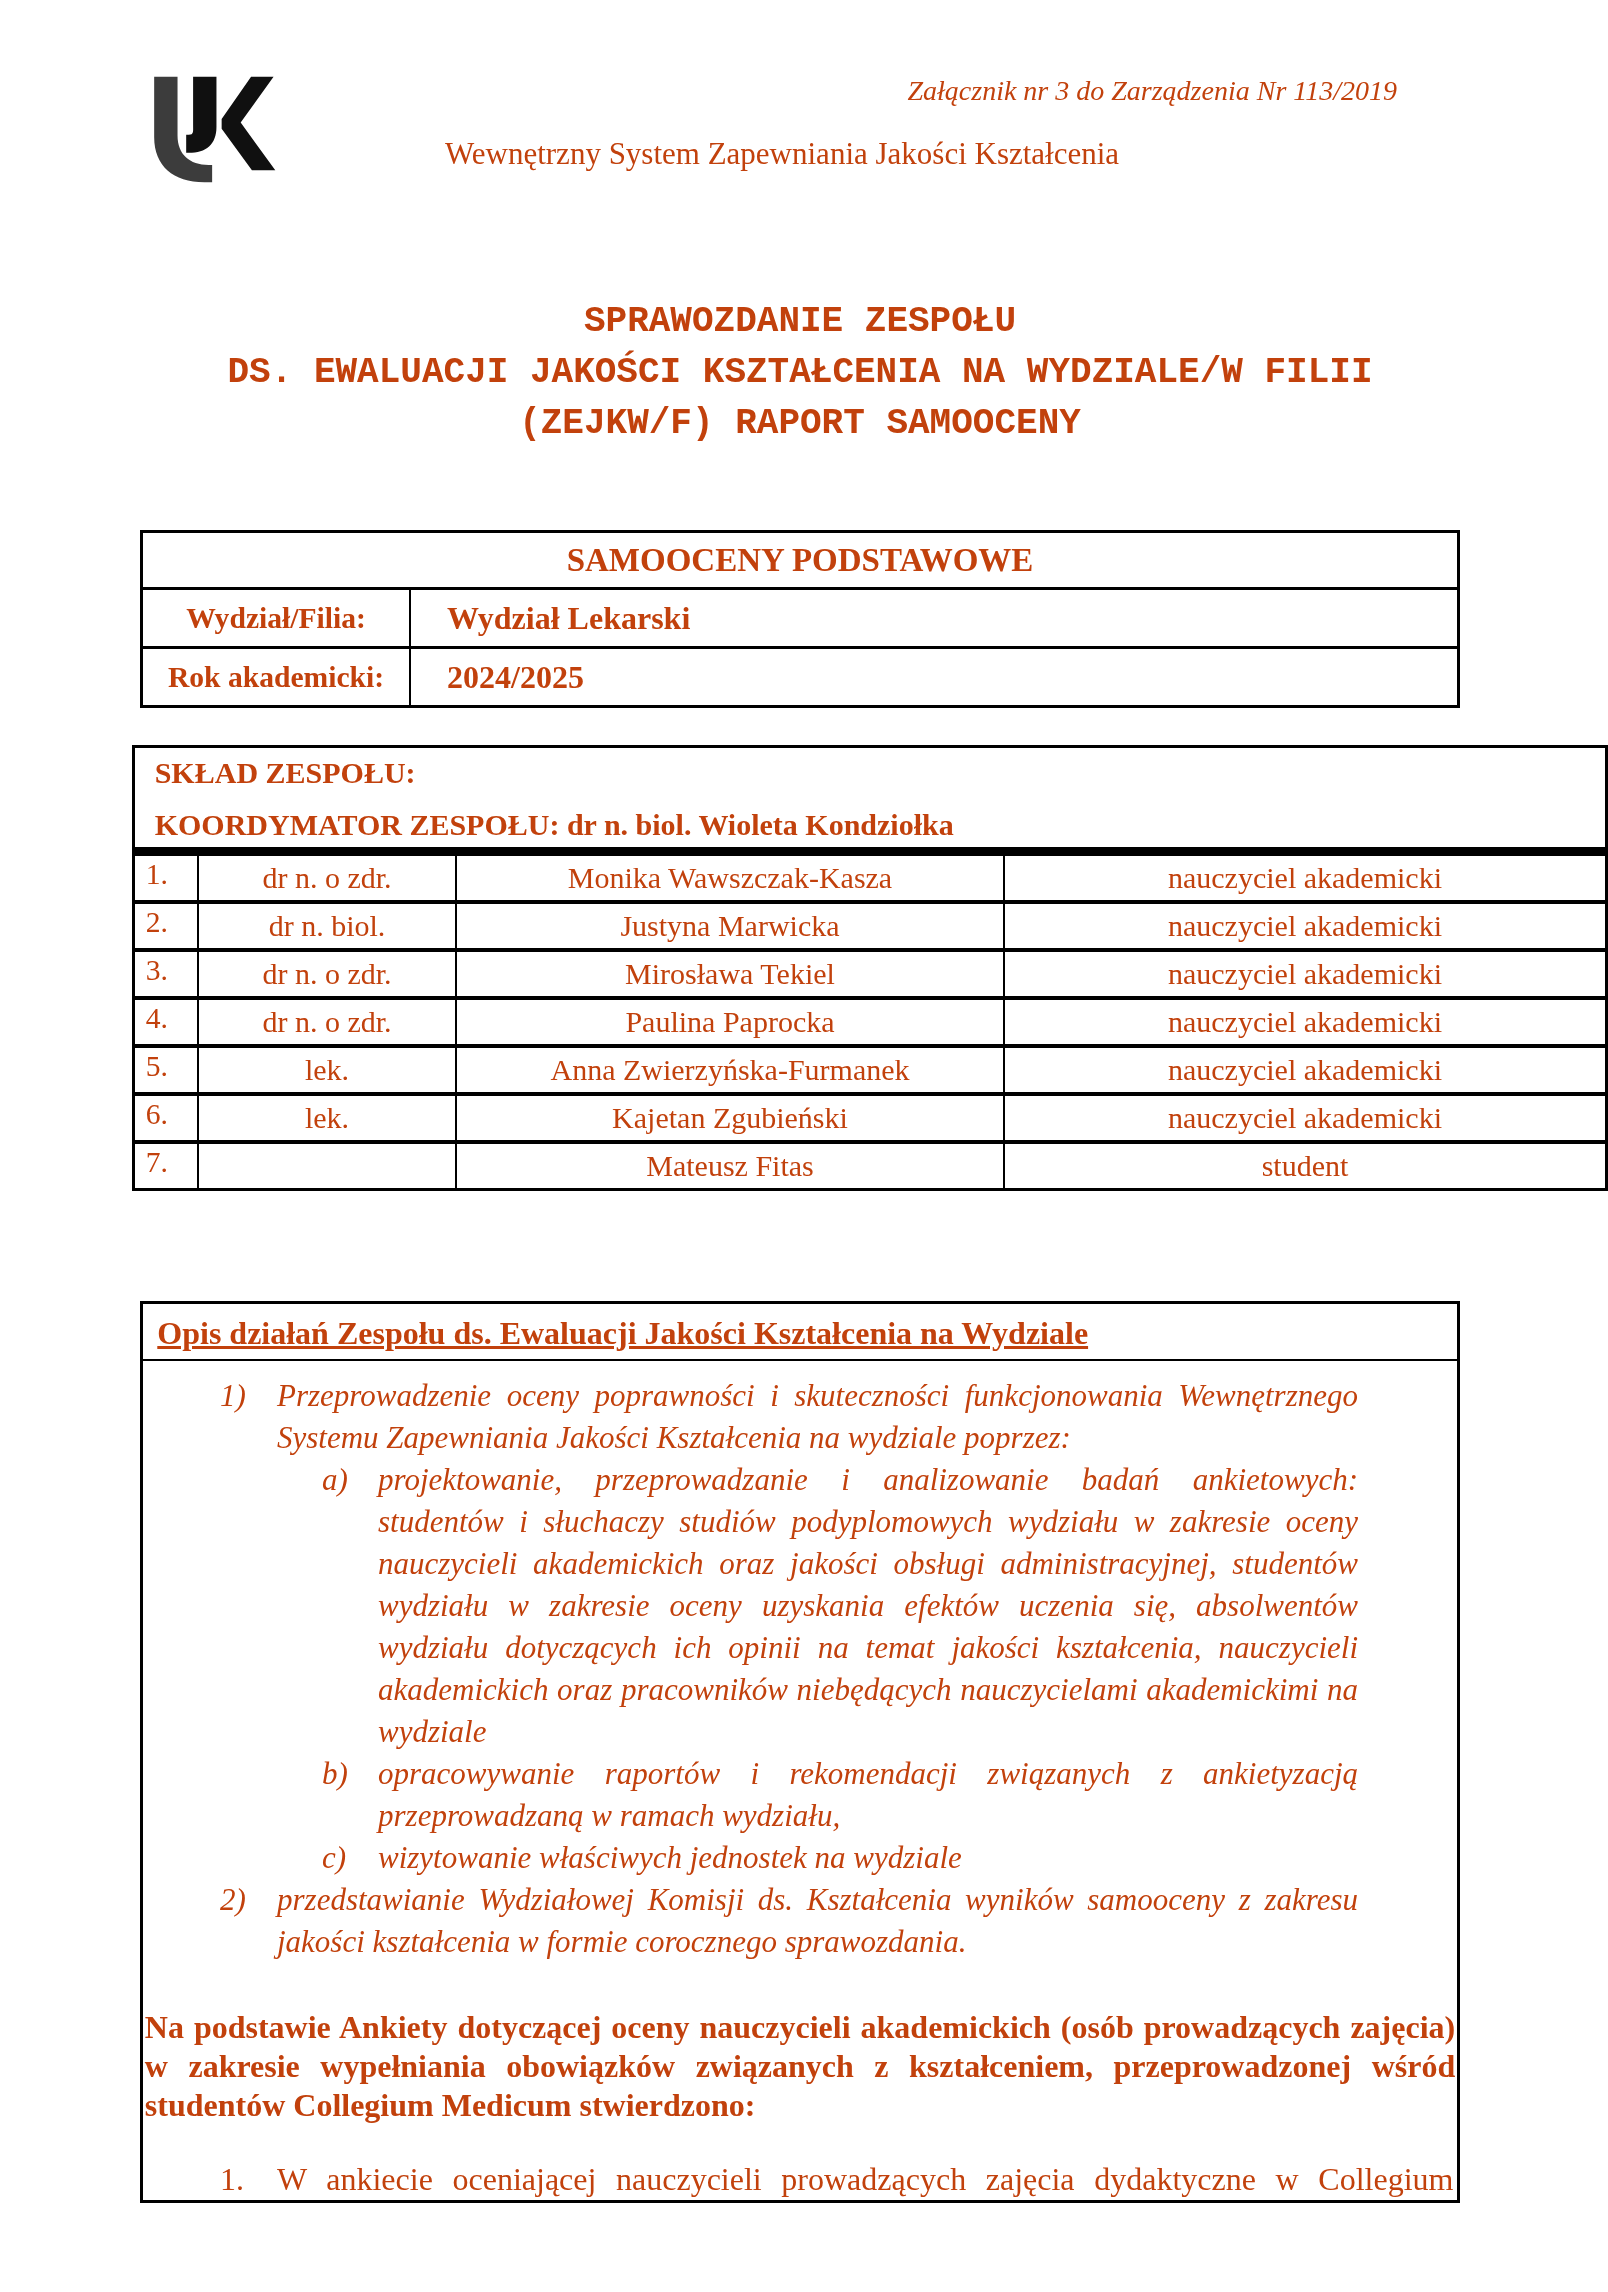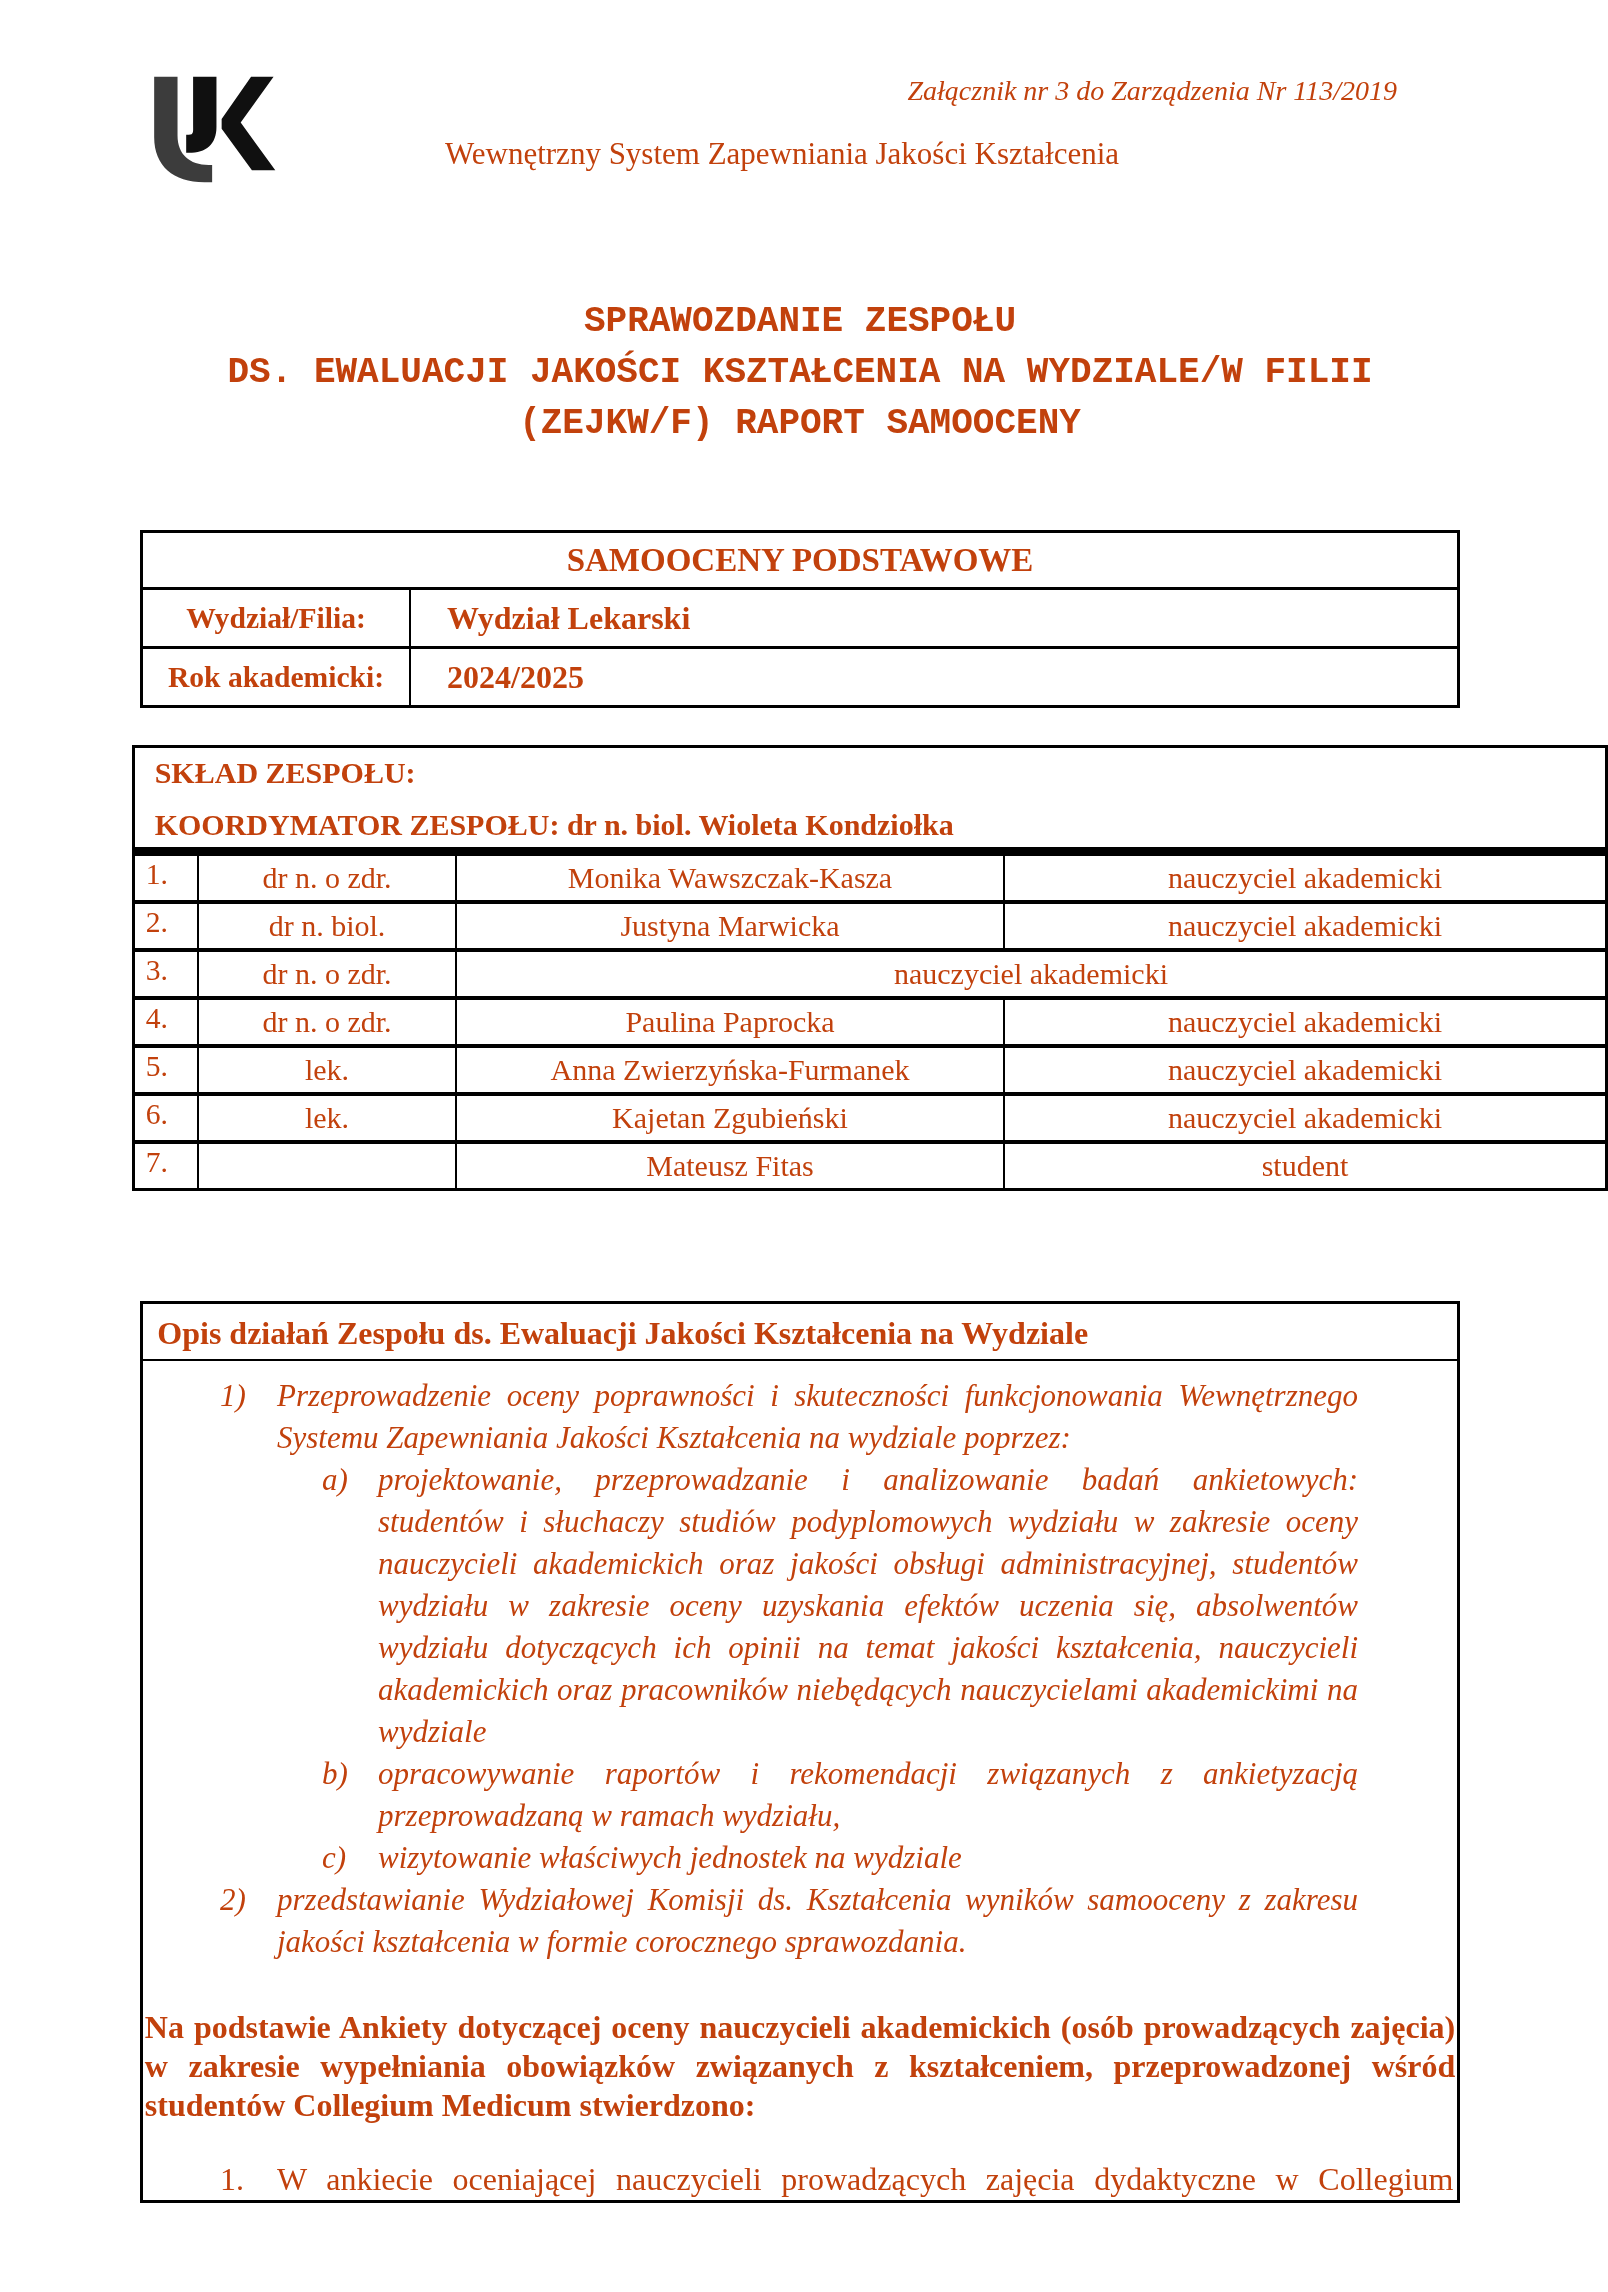--- a/index.html
+++ b/index.html
@@ -67,20 +67,21 @@
     padding:1.8px 0 0 10.7px;font-size:29.6px;
   }
   
   .activities{
     position:absolute;top:1301px;left:140px;width:1320px;height:902px;
     border:3.6px solid #000;box-sizing:border-box;overflow:hidden;
   }
   .act-heading{
     padding:10.7px 14.3px 7.2px;font-weight:bold;font-size:32px;
     border-bottom:2.7px solid #000;
+    text-decoration:underline;
   }
   .act-list{
     margin:14.3px 99px 0 77px;
     font-style:italic;font-size:31px;line-height:42px;
   }
   .act-item{display:flex;}
   .act-item .marker{flex:0 0 57px;}
   .act-item .txt{flex:1;text-align:justify;}
   .act-item.level-2{margin-left:102px;}
   .act-item.level-2 .marker{flex:0 0 56px;}
@@ -149,20 +150,21 @@
         <div class="team-row">
           <div class="c-lp">2.</div>
           <div class="c-tytul">dr n. biol.</div>
           <div class="c-imie">Justyna Marwicka</div>
           <div class="c-status">nauczyciel akademicki</div>
         </div>
 
         <div class="team-row">
           <div class="c-lp">3.</div>
           <div class="c-tytul">dr n. o zdr.</div>
+          <div class="c-imie">Mirosława Tekiel</div>
           <div class="c-status">nauczyciel akademicki</div>
         </div>
 
         <div class="team-row">
           <div class="c-lp">4.</div>
           <div class="c-tytul">dr n. o zdr.</div>
           <div class="c-imie">Paulina Paprocka</div>
           <div class="c-status">nauczyciel akademicki</div>
         </div>
 

